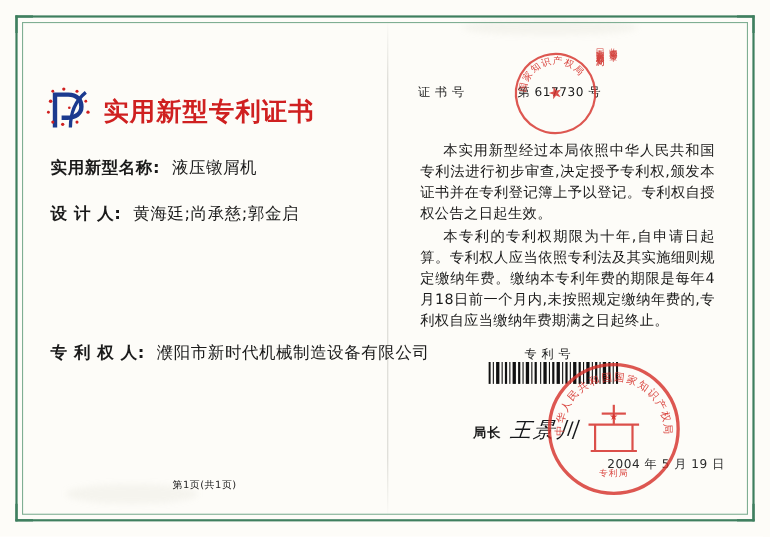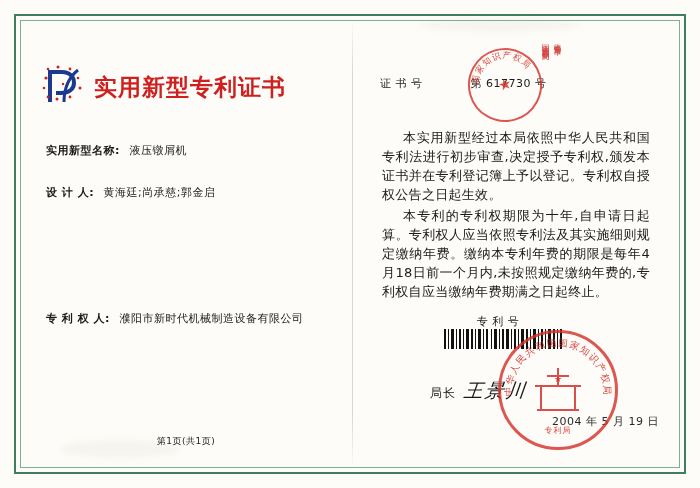--- a/index.html
+++ b/index.html
@@ -64,21 +64,21 @@
   .left-page {
     position: absolute;
     left: 22px;
     top: 22px;
     width: 328px;
     height: 444px;
   }
   .title-row {
     position: absolute;
     left: 18px;
-    top: 42px;
+    top: 56px;
     display: flex;
     align-items: center;
     text-align: right;
   }
   .logo {
     position: relative;
     width: 46px;
     height: 46px;
     margin-right: 8px;
     flex: 0 0 auto;
@@ -87,21 +87,21 @@
     font-family: "DejaVu Sans", sans-serif;
     font-size: 23px;
     font-weight: bold;
     color: #cf2020;
     letter-spacing: 1px;
     white-space: nowrap;
   }
   .field {
     position: absolute;
     left: 24px;
-    font-size: 11px;
+    font-size: 15px;
     color: #1a1a1a;
     white-space: nowrap;
   }
   .field .label {
     font-weight: bold;
     letter-spacing: 0.5px;
   }
   .field .value {
     margin-left: 6px;
     letter-spacing: 0.5px;
@@ -179,21 +179,21 @@
   .director-row {
     position: absolute;
     left: 74px;
     top: 356px;
     display: flex;
     align-items: baseline;
     font-size: 12px;
     color: #1a1a1a;
   }
   .director-label {
-    font-weight: normal;
+    font-weight: bold;
     letter-spacing: 1px;
     text-align: center;
   }
   .director-sign {
     margin-left: 8px;
     font-family: "DejaVu Serif", serif;
     font-size: 19px;
     font-style: italic;
     color: #15171a;
     letter-spacing: 2px;

